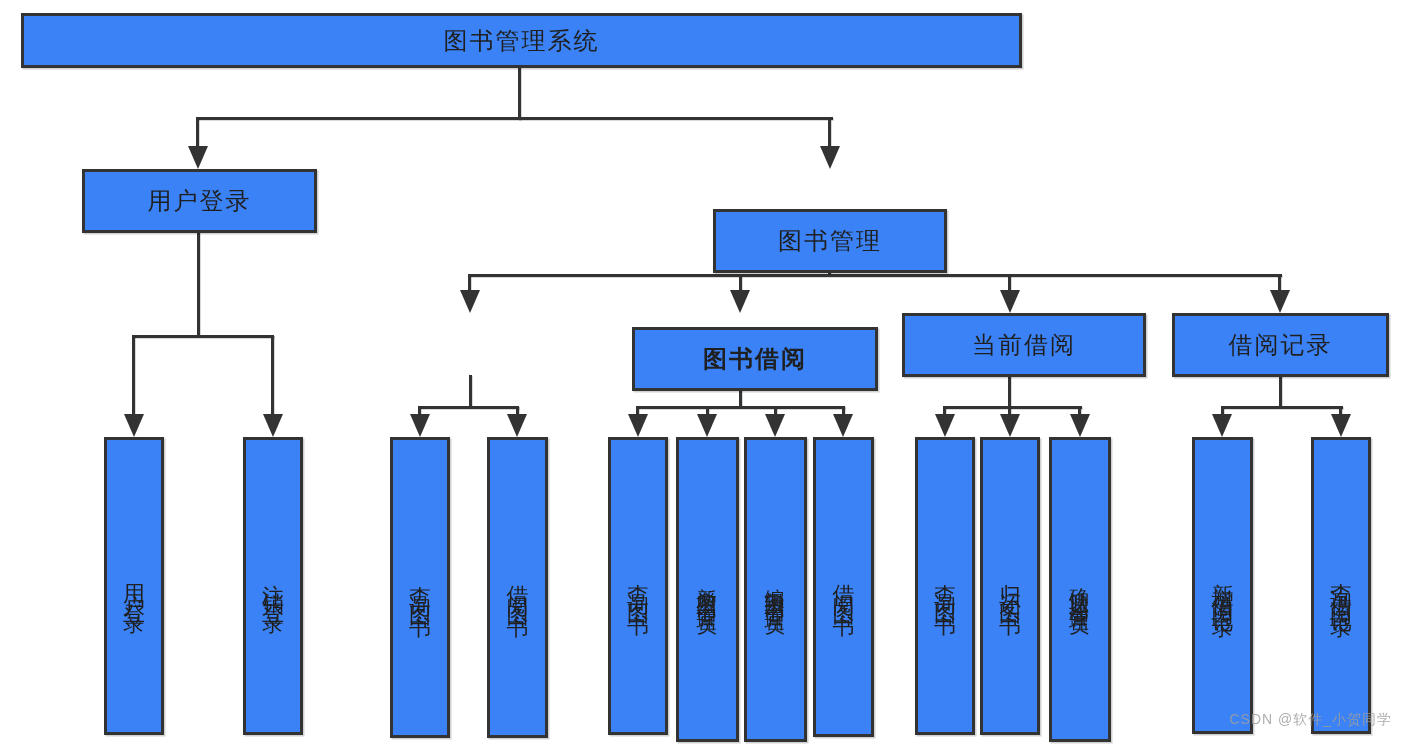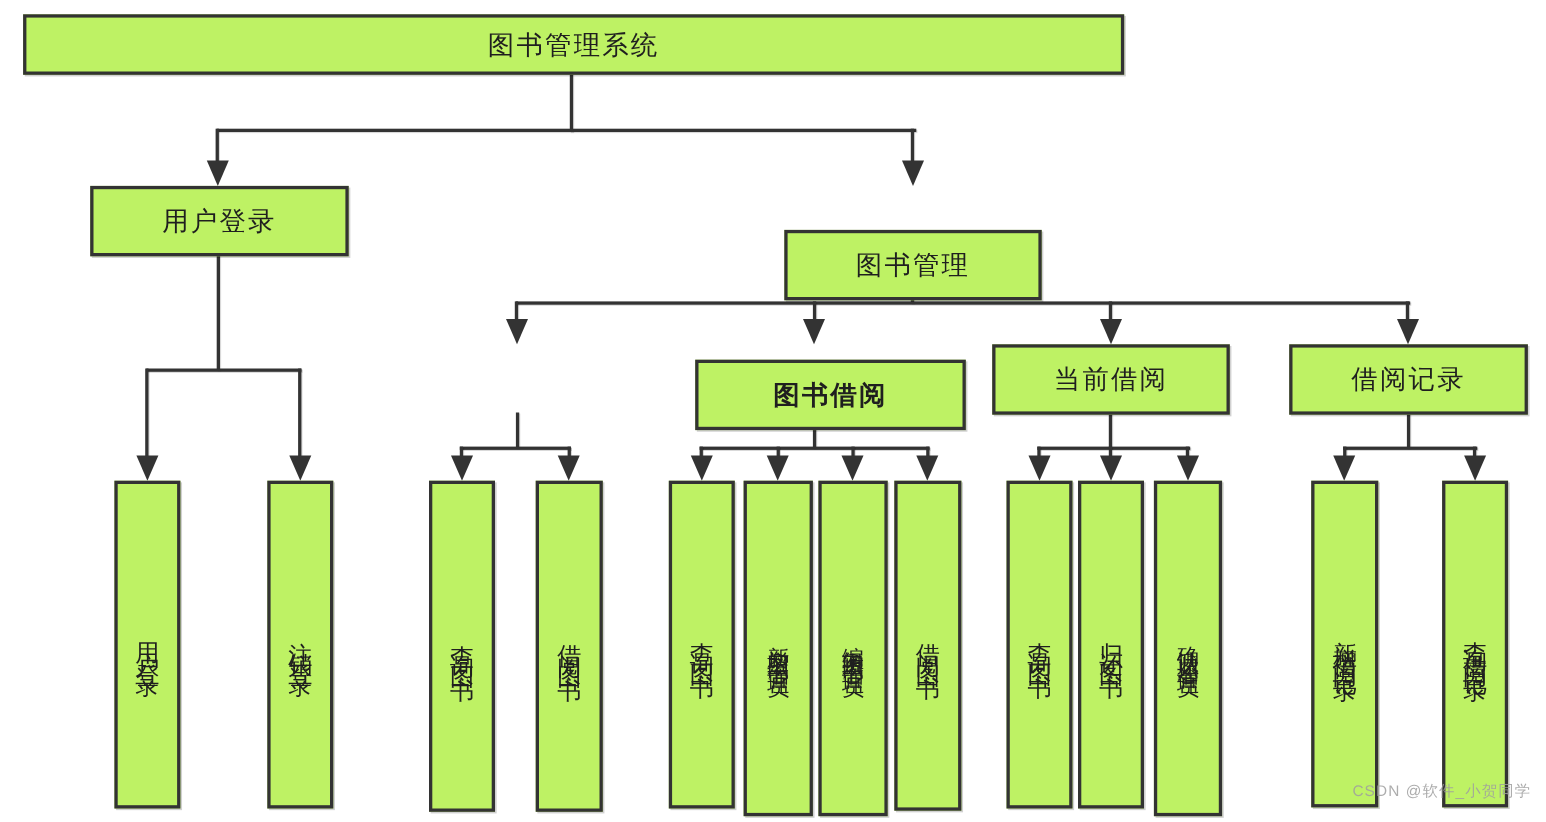--- a/index.html
+++ b/index.html
@@ -8,21 +8,21 @@
     width: 1405px;
     height: 747px;
     background: #ffffff;
     overflow: hidden;
     font-family: "Liberation Sans", "DejaVu Sans", sans-serif;
     color: #1f1f1f;
   }
   .box {
     position: absolute;
     box-sizing: border-box;
-    background: #bef264;
+    background: #3b82f6;
     border: 3px solid #333333;
     box-shadow: 1.5px 1.5px 0 rgba(0,0,0,0.18);
     display: flex;
     align-items: center;
     justify-content: center;
     z-index: 2;
   }
   .hlabel {
     font-size: 24px;
     letter-spacing: 2px;
@@ -105,21 +105,21 @@
   <div class="line" style="left:739px; top:274px; width:3px; height:20px;"></div>
   <div class="arrow" style="left:730px; top:290px;"></div>
   <div class="line" style="left:1008px; top:274px; width:3px; height:20px;"></div>
   <div class="arrow" style="left:1000px; top:290px;"></div>
   <div class="line" style="left:1278px; top:274px; width:3px; height:20px;"></div>
   <div class="arrow" style="left:1270px; top:290px;"></div>
 
   <div class="box" style="left:632px; top:327px; width:246px; height:64px;font-weight:bold;">
     <span class="hlabel">图书借阅</span>
   </div>
-  <div class="box" style="left:902px; top:313px; width:216px; height:64px;text-align:center;">
+  <div class="box" style="left:902px; top:313px; width:244px; height:64px;text-align:center;">
     <span class="hlabel">当前借阅</span>
   </div>
   <div class="box" style="left:1172px; top:313px; width:217px; height:64px;">
     <span class="hlabel">借阅记录</span>
   </div>
 
   <div class="line" style="left:469px; top:375px; width:3px; height:33px;"></div>
   <div class="line" style="left:418px; top:406px; width:101px; height:3px;"></div>
   <div class="line" style="left:418px; top:406px; width:3px; height:14px;"></div>
   <div class="arrow" style="left:410px; top:414px;"></div>

